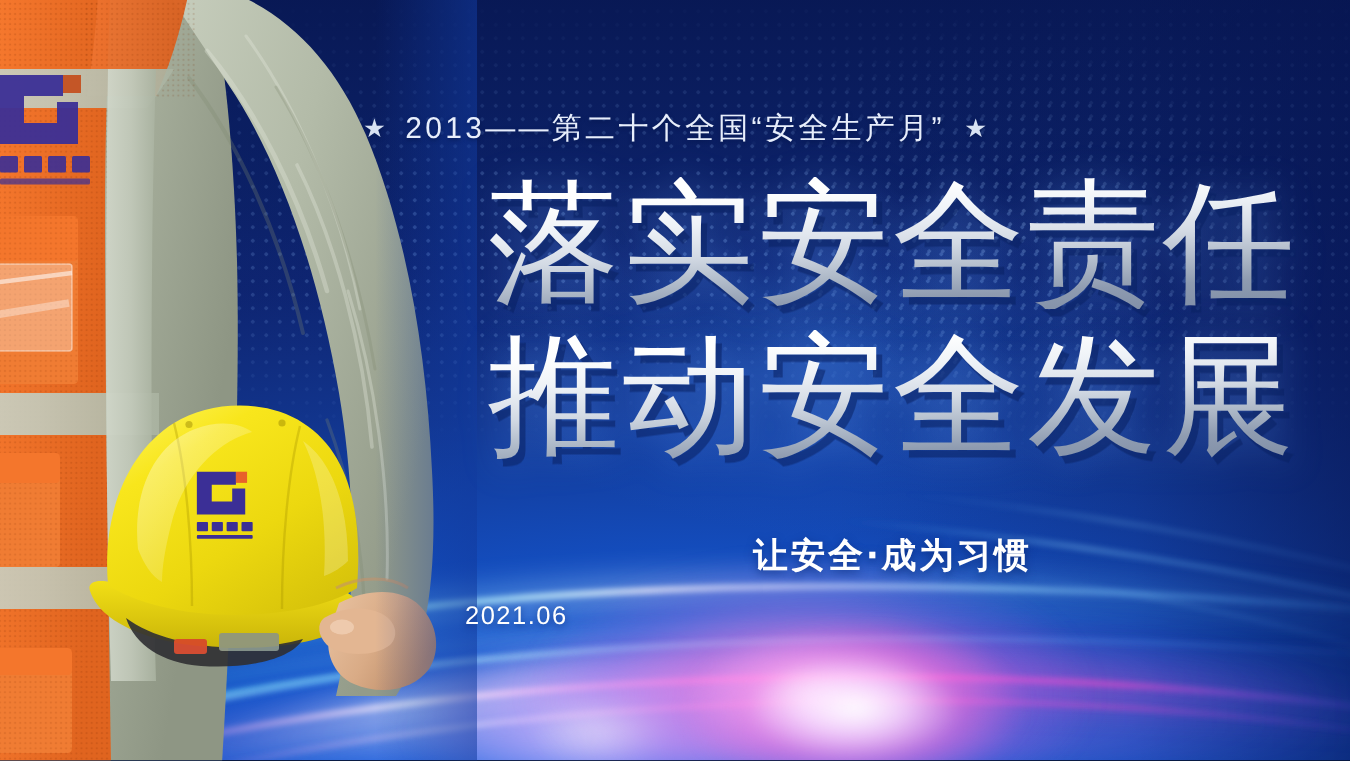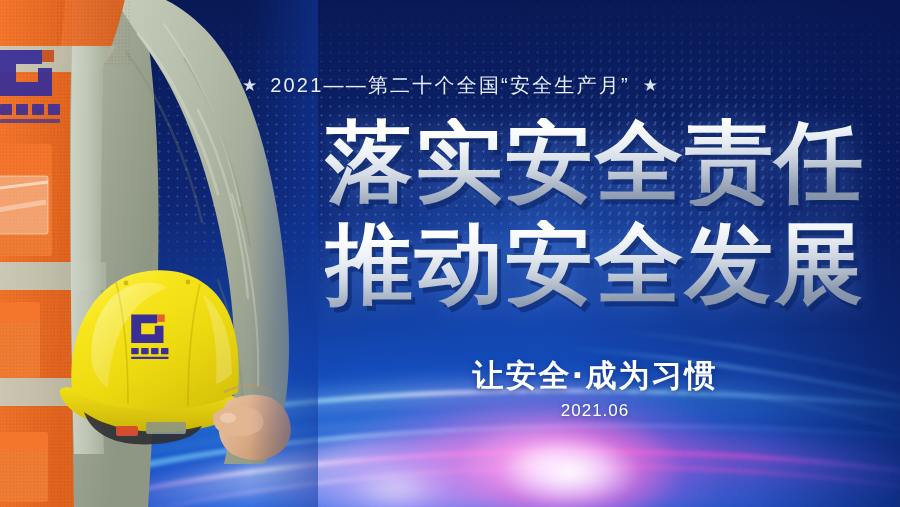--- a/index.html
+++ b/index.html
@@ -144,21 +144,21 @@
     width: 570px;
     text-align: center;
   }
   .headline.line1 { top: 118px; }
   .headline.line2 { top: 220px; }
 
   .headline-text {
     display: inline-block;
     font-size: 88px;
     line-height: 1.0;
-    font-weight: 700;
+    font-weight: 400;
     letter-spacing: 2px;
     font-family: "DejaVu Sans", "Liberation Sans", sans-serif;
     background: linear-gradient(177deg,
         #ffffff 0%,
         #fdfefe 18%,
         #eef2f7 34%,
         #d3dae4 52%,
         #aeb9c8 68%,
         #8e9bb0 82%,
         #7e8da6 100%);
@@ -168,34 +168,34 @@
     -webkit-text-fill-color: transparent;
     filter: drop-shadow(4px 5px 0px rgba(9,32,99,0.55)) drop-shadow(0 0 12px rgba(110,170,255,0.30));
     white-space: nowrap;
   }
 
   .subtitle {
     position: absolute;
     left: 310px; top: 355px;
     width: 570px;
     text-align: center;
-    font-size: 31px;
+    font-size: 23px;
     font-weight: 700;
     letter-spacing: 2px;
     color: #ffffff;
     font-family: "DejaVu Sans", "Liberation Sans", sans-serif;
     text-shadow: 0 2px 6px rgba(6,30,96,0.55);
     white-space: nowrap;
   }
 
   .date-line {
     position: absolute;
     left: 310px; top: 401px;
     width: 570px;
-    text-align: center;
+    text-align: left;
     font-size: 17px;
     letter-spacing: 1px;
     color: #ffffff;
     font-family: "Liberation Sans", "DejaVu Sans", sans-serif;
     text-shadow: 0 1px 4px rgba(6,30,96,0.5);
   }
 </style>
 </head>
 <body>
 
@@ -464,21 +464,21 @@
             <stop offset="0%" stop-color="#113a9e" stop-opacity="0"></stop>
             <stop offset="100%" stop-color="#113a9e" stop-opacity="0.55"></stop>
           </linearGradient>
         </defs>
       </g>
     </svg>
   </div>
 
   <div class="kicker">
     <span class="star">★</span>
-    <span class="kicker-text">2021——第二十个全国“安全生产月”</span>
+    <span class="kicker-text">2013——第二十个全国“安全生产月”</span>
     <span class="star">★</span>
   </div>
 
   <div class="headline line1">
     <span class="headline-text">落实安全责任</span>
   </div>
   <div class="headline line2">
     <span class="headline-text">推动安全发展</span>
   </div>
 

